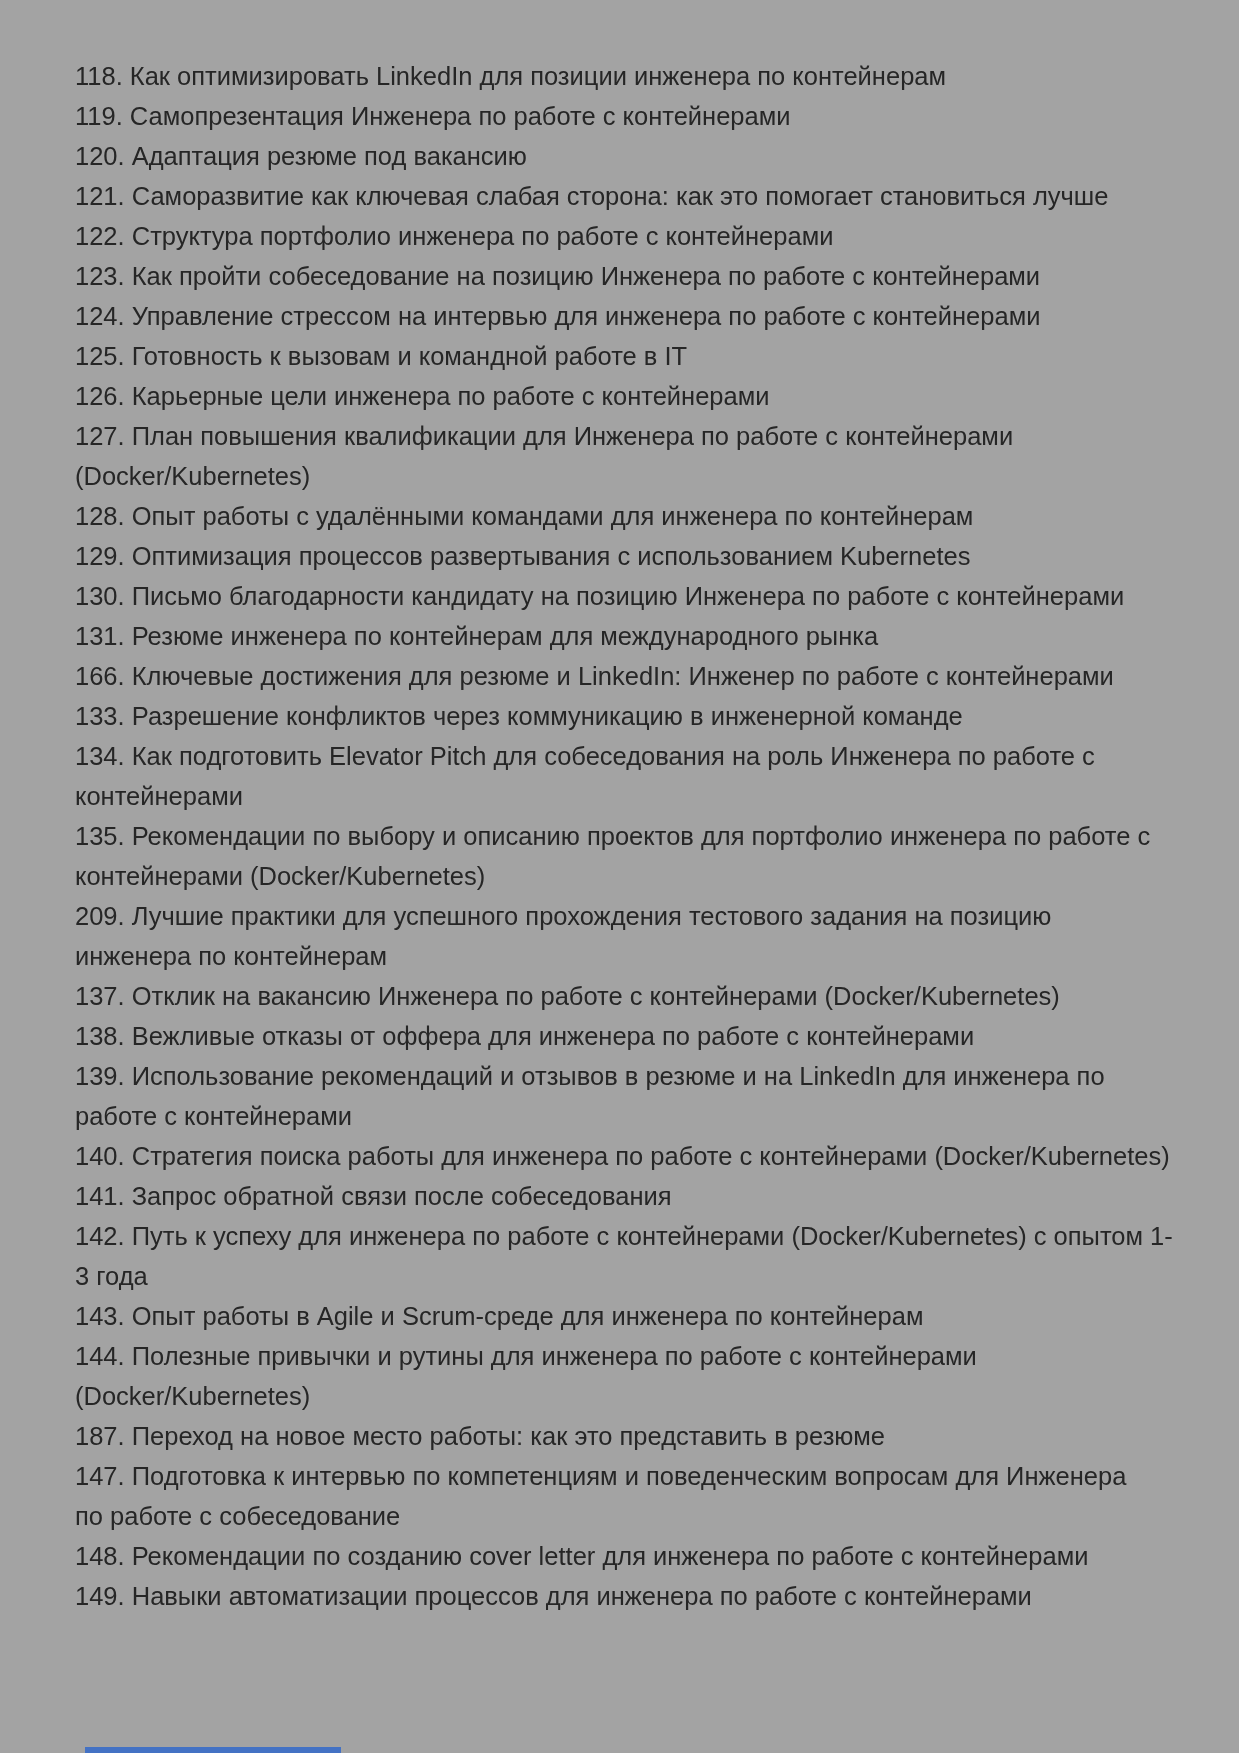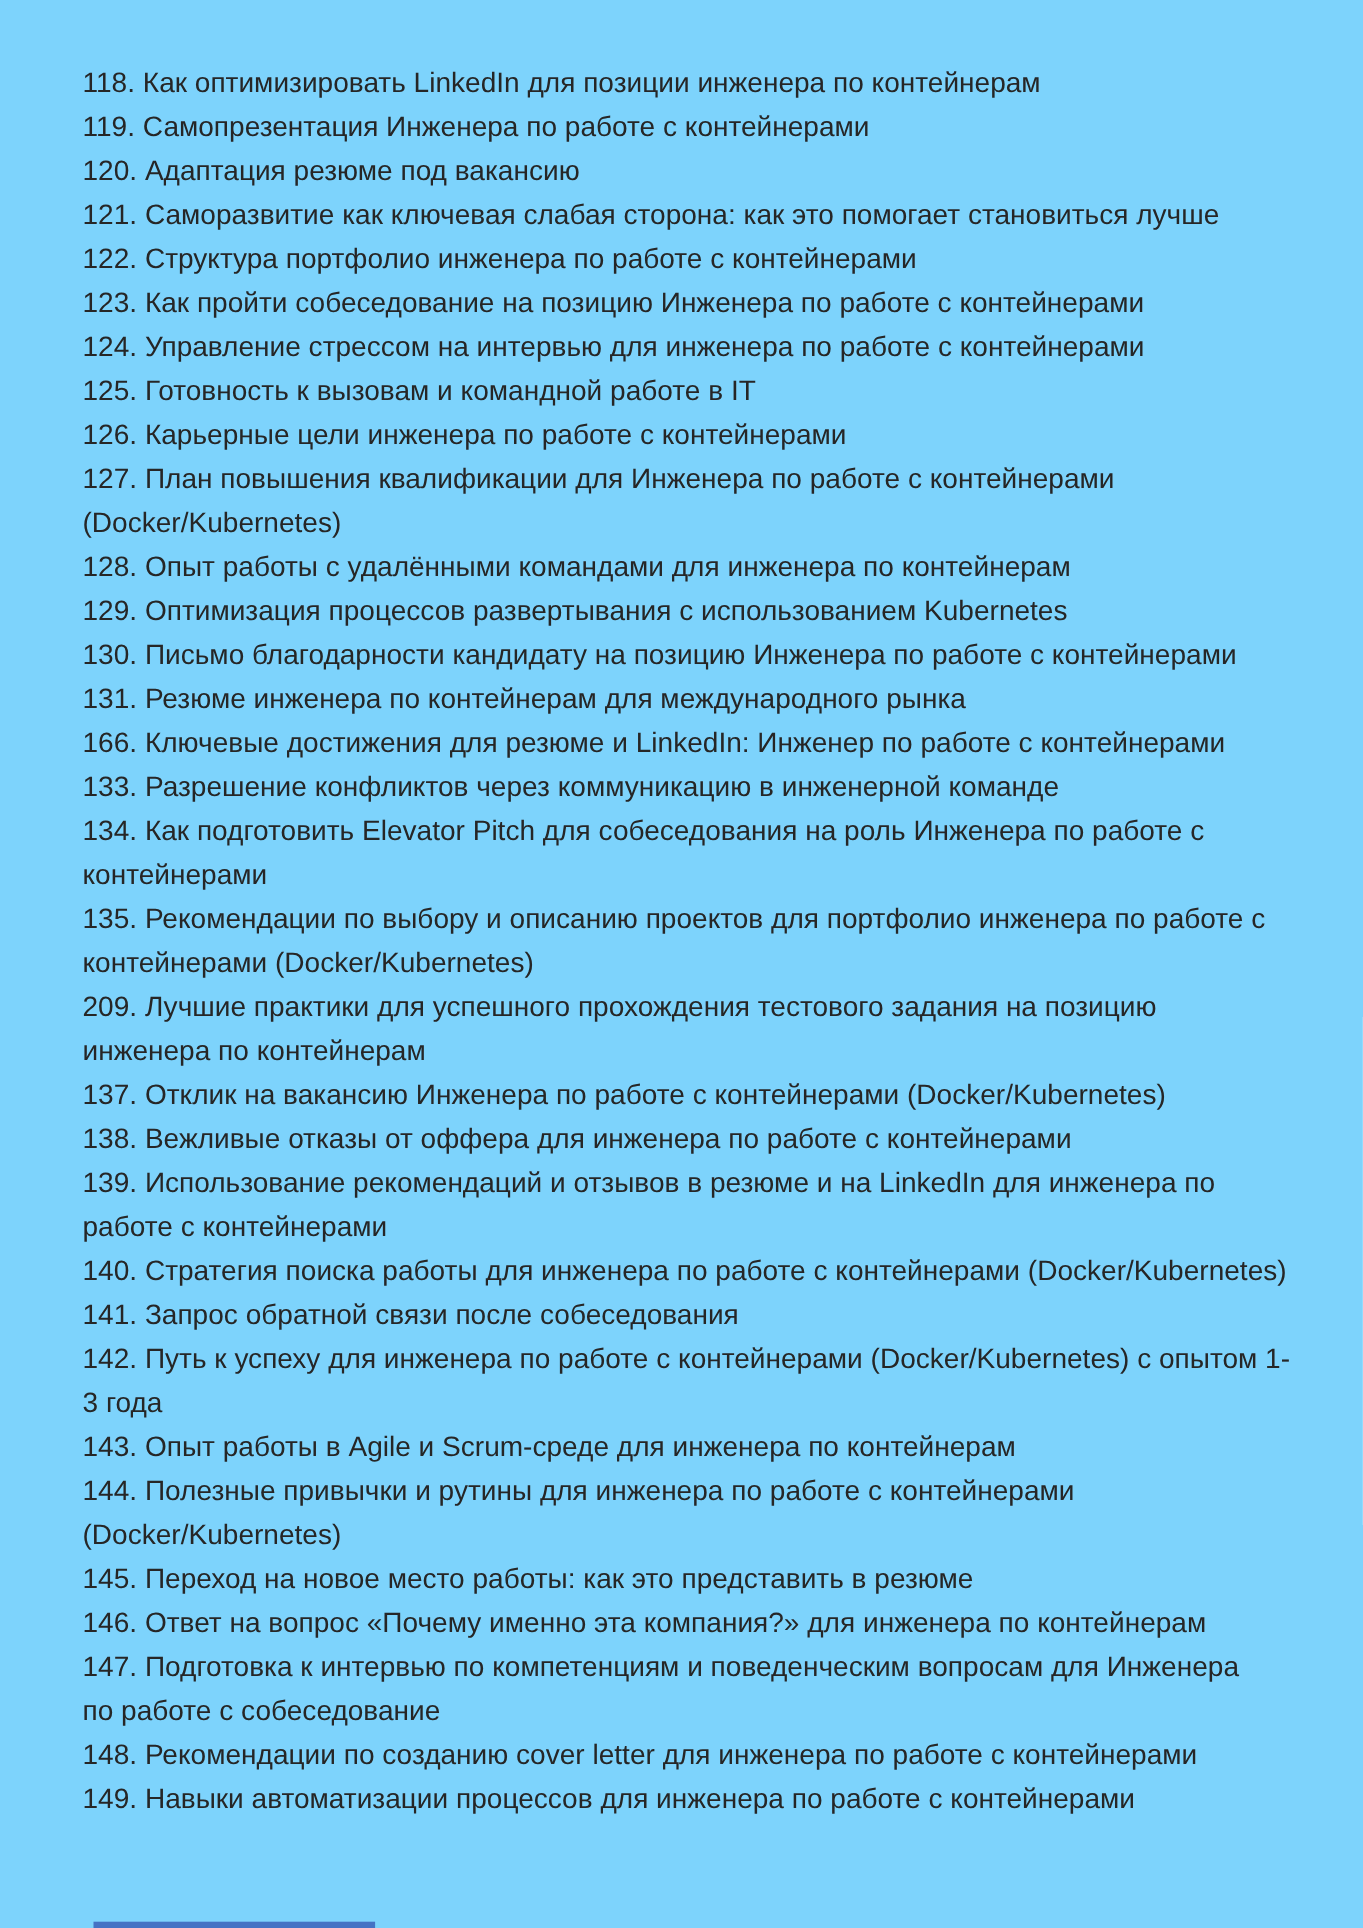--- a/index.html
+++ b/index.html
@@ -33,21 +33,21 @@
     position: absolute;
     left: 85px;
     bottom: 0;
     width: 256px;
     height: 6px;
   }
 </style>
 </head>
 <body>
 
-<div class="page" style="background: #7dd3fc;">
+<div class="page" style="background: #a3a3a3;">
   <div class="doc" id="doc" style="color: rgb(38, 38, 38);">
       <div class="line">118. Как оптимизировать LinkedIn для позиции инженера по контейнерам</div>
       <div class="line">119. Самопрезентация Инженера по работе с контейнерами</div>
       <div class="line">120. Адаптация резюме под вакансию</div>
       <div class="line">121. Саморазвитие как ключевая слабая сторона: как это помогает становиться лучше</div>
       <div class="line">122. Структура портфолио инженера по работе с контейнерами</div>
       <div class="line">123. Как пройти собеседование на позицию Инженера по работе с контейнерами</div>
       <div class="line">124. Управление стрессом на интервью для инженера по работе с контейнерами</div>
       <div class="line">125. Готовность к вызовам и командной работе в IT</div>
       <div class="line">126. Карьерные цели инженера по работе с контейнерами</div>
@@ -69,21 +69,20 @@
       <div class="line">138. Вежливые отказы от оффера для инженера по работе с контейнерами</div>
       <div class="line">139. Использование рекомендаций и отзывов в резюме и на LinkedIn для инженера по</div>
       <div class="line">работе с контейнерами</div>
       <div class="line">140. Стратегия поиска работы для инженера по работе с контейнерами (Docker/Kubernetes)</div>
       <div class="line">141. Запрос обратной связи после собеседования</div>
       <div class="line">142. Путь к успеху для инженера по работе с контейнерами (Docker/Kubernetes) с опытом 1-</div>
       <div class="line">3 года</div>
       <div class="line">143. Опыт работы в Agile и Scrum-среде для инженера по контейнерам</div>
       <div class="line">144. Полезные привычки и рутины для инженера по работе с контейнерами</div>
       <div class="line">(Docker/Kubernetes)</div>
-      <div class="line">145. Переход на новое место работы: как это представить в резюме</div>
-      <div class="line">146. Ответ на вопрос «Почему именно эта компания?» для инженера по контейнерам</div>
+      <div class="line">187. Переход на новое место работы: как это представить в резюме</div>
       <div class="line">147. Подготовка к интервью по компетенциям и поведенческим вопросам для Инженера</div>
       <div class="line">по работе с собеседование</div>
       <div class="line">148. Рекомендации по созданию cover letter для инженера по работе с контейнерами</div>
       <div class="line">149. Навыки автоматизации процессов для инженера по работе с контейнерами</div>
     </div>
   <div class="bottom-cut-bar" id="bottom-bar" style="background: rgb(68, 114, 196);"></div>
 </div>
 
 </body></html>

